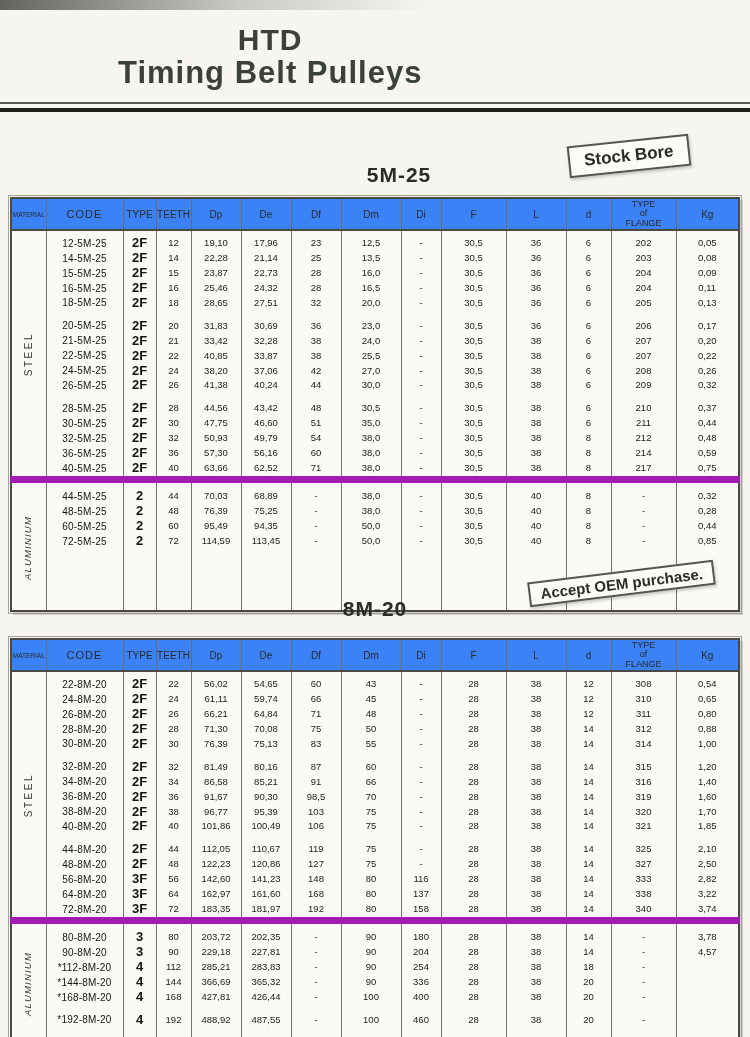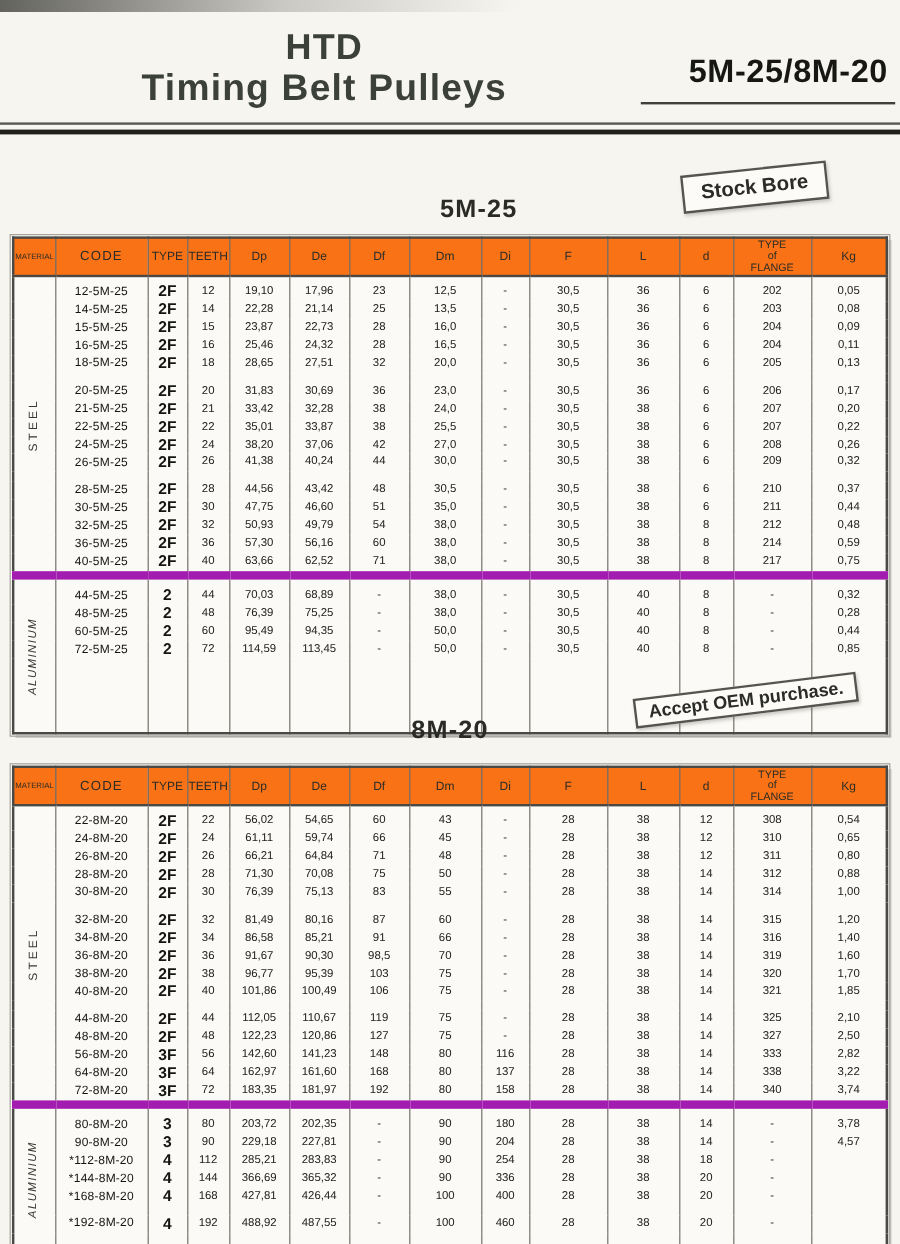--- a/index.html
+++ b/index.html
@@ -51,21 +51,21 @@
     border-collapse: collapse; table-layout: fixed;
     background: #fbfaf6;
     border: 2px solid #4a4946;
     outline: 1px solid #a5a39c; outline-offset: 1px;
     box-shadow: 3px 3px 0 rgba(130,128,120,.35);
   }
   table.t1-table { top: 197px; }
   table.t2-table { top: 638px; }
 
   .spec-table th {
-    height: 30px; background: #f97316;
+    height: 30px; background: #3b82f6;
     border-left: 1px solid #6c6b66; border-bottom: 2px solid #4a4946;
     font-weight: normal; font-size: 10px; color: #2b2b27; padding: 0;
     text-align: center; vertical-align: middle;
   }
   .spec-table th.col-material { border-left: none; font-size: 6.5px; letter-spacing: 0; }
   .spec-table th.col-code  { font-size: 11px; letter-spacing: 1px; }
   .spec-table th.col-flange { white-space: pre-line; line-height: 1.05; font-size: 9px; }
 
   .spec-table td {
     border-left: 1px solid #73726c;
@@ -94,21 +94,20 @@
 <body>
 
 <div class="page">
   <div class="corner-shade"></div>
 
   <div class="brand">
     <div class="brand-l1">HTD</div>
     <div class="brand-l2">Timing Belt Pulleys</div>
   </div>
 
-  <div class="model">5M-25/8M-20</div>
 
   <div class="rule-thin"></div>
   <div class="rule-thick"></div>
 
   <div class="badge stock">Stock Bore</div>
 
   <div class="sec-title t1">5M-25</div>
 
   <table class="spec-table t1-table">
     <colgroup>
@@ -266,21 +265,21 @@
           <td class="col-f">30,5</td>
           <td class="col-l">38</td>
           <td class="col-d">6</td>
           <td class="col-flange">207</td>
           <td class="col-kg">0,20</td>
         </tr>
         <tr>
           <td class="col-code">22-5M-25</td>
           <td class="col-type">2F</td>
           <td class="col-teeth">22</td>
-          <td class="col-dp">35,01</td>
+          <td class="col-dp">40,85</td>
           <td class="col-de">33,87</td>
           <td class="col-df">38</td>
           <td class="col-dm">25,5</td>
           <td class="col-di">-</td>
           <td class="col-f">30,5</td>
           <td class="col-l">38</td>
           <td class="col-d">6</td>
           <td class="col-flange">207</td>
           <td class="col-kg">0,22</td>
         </tr>

